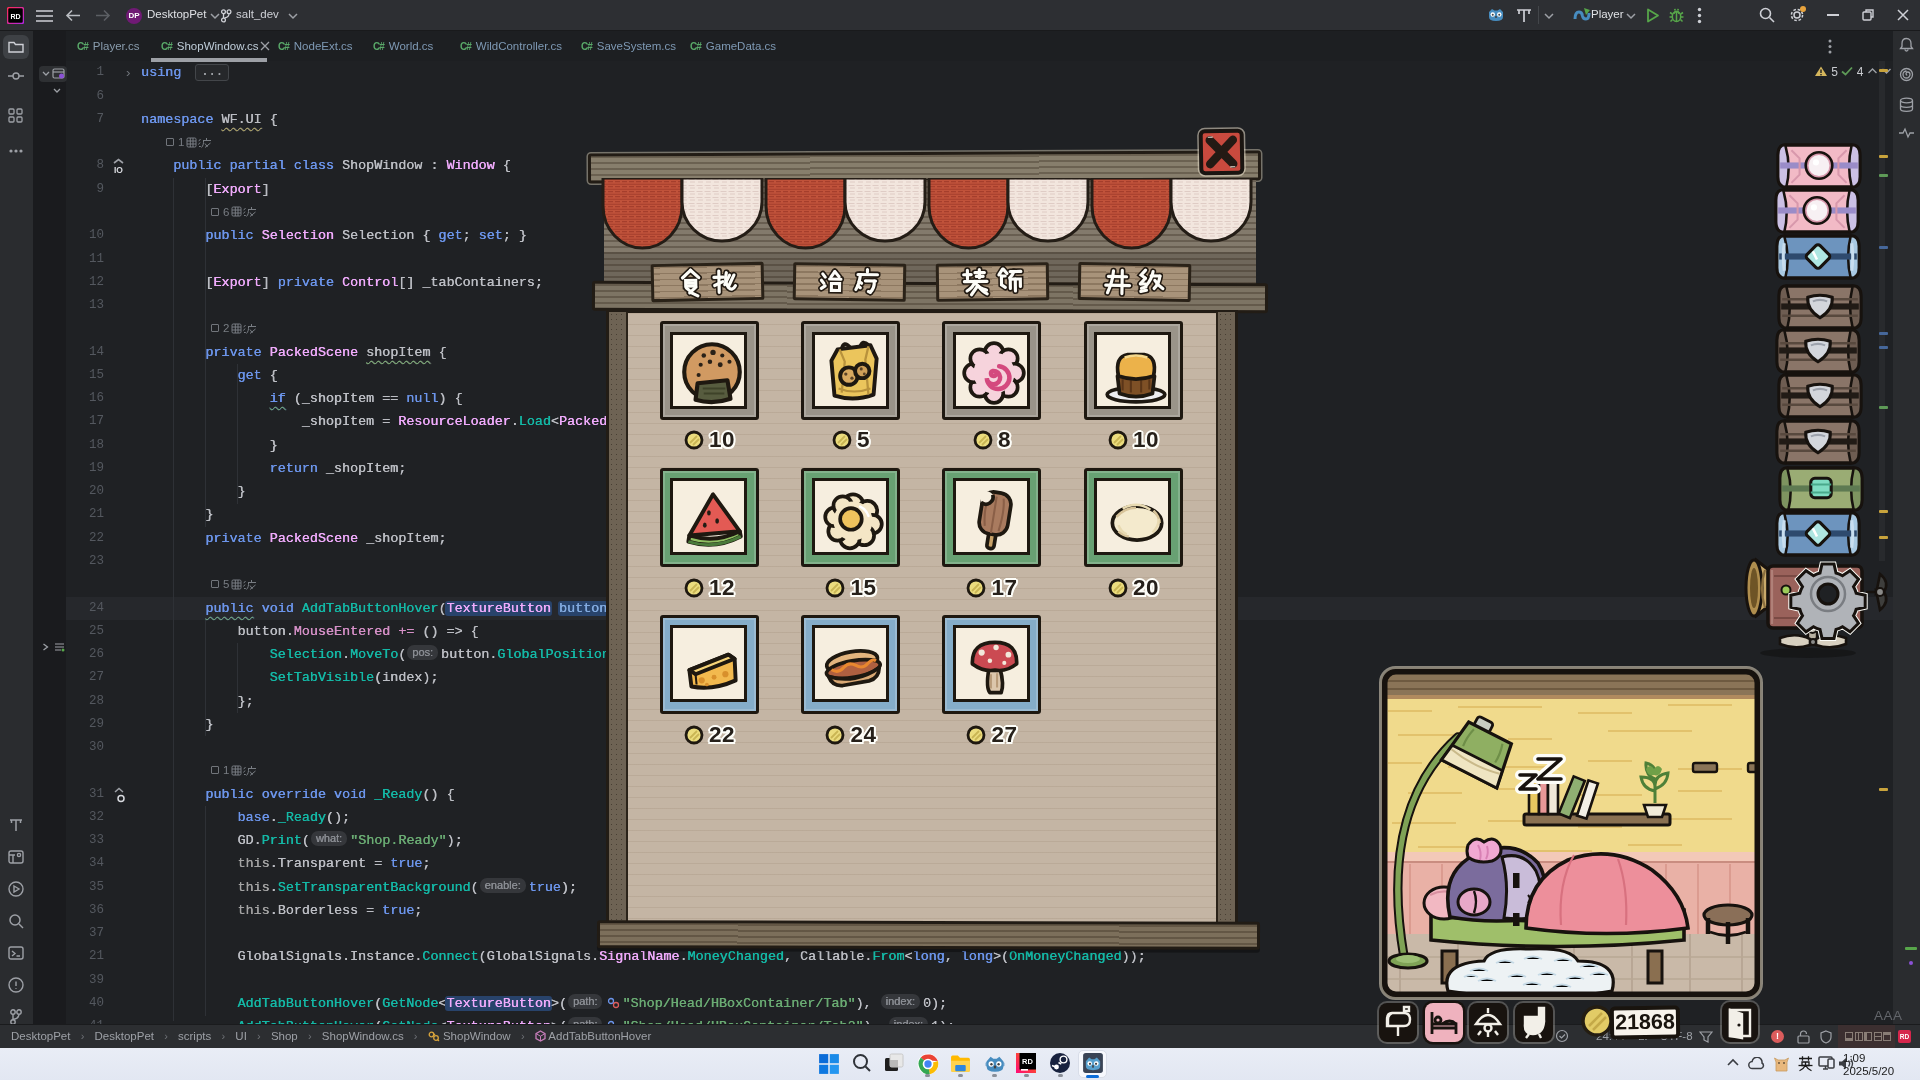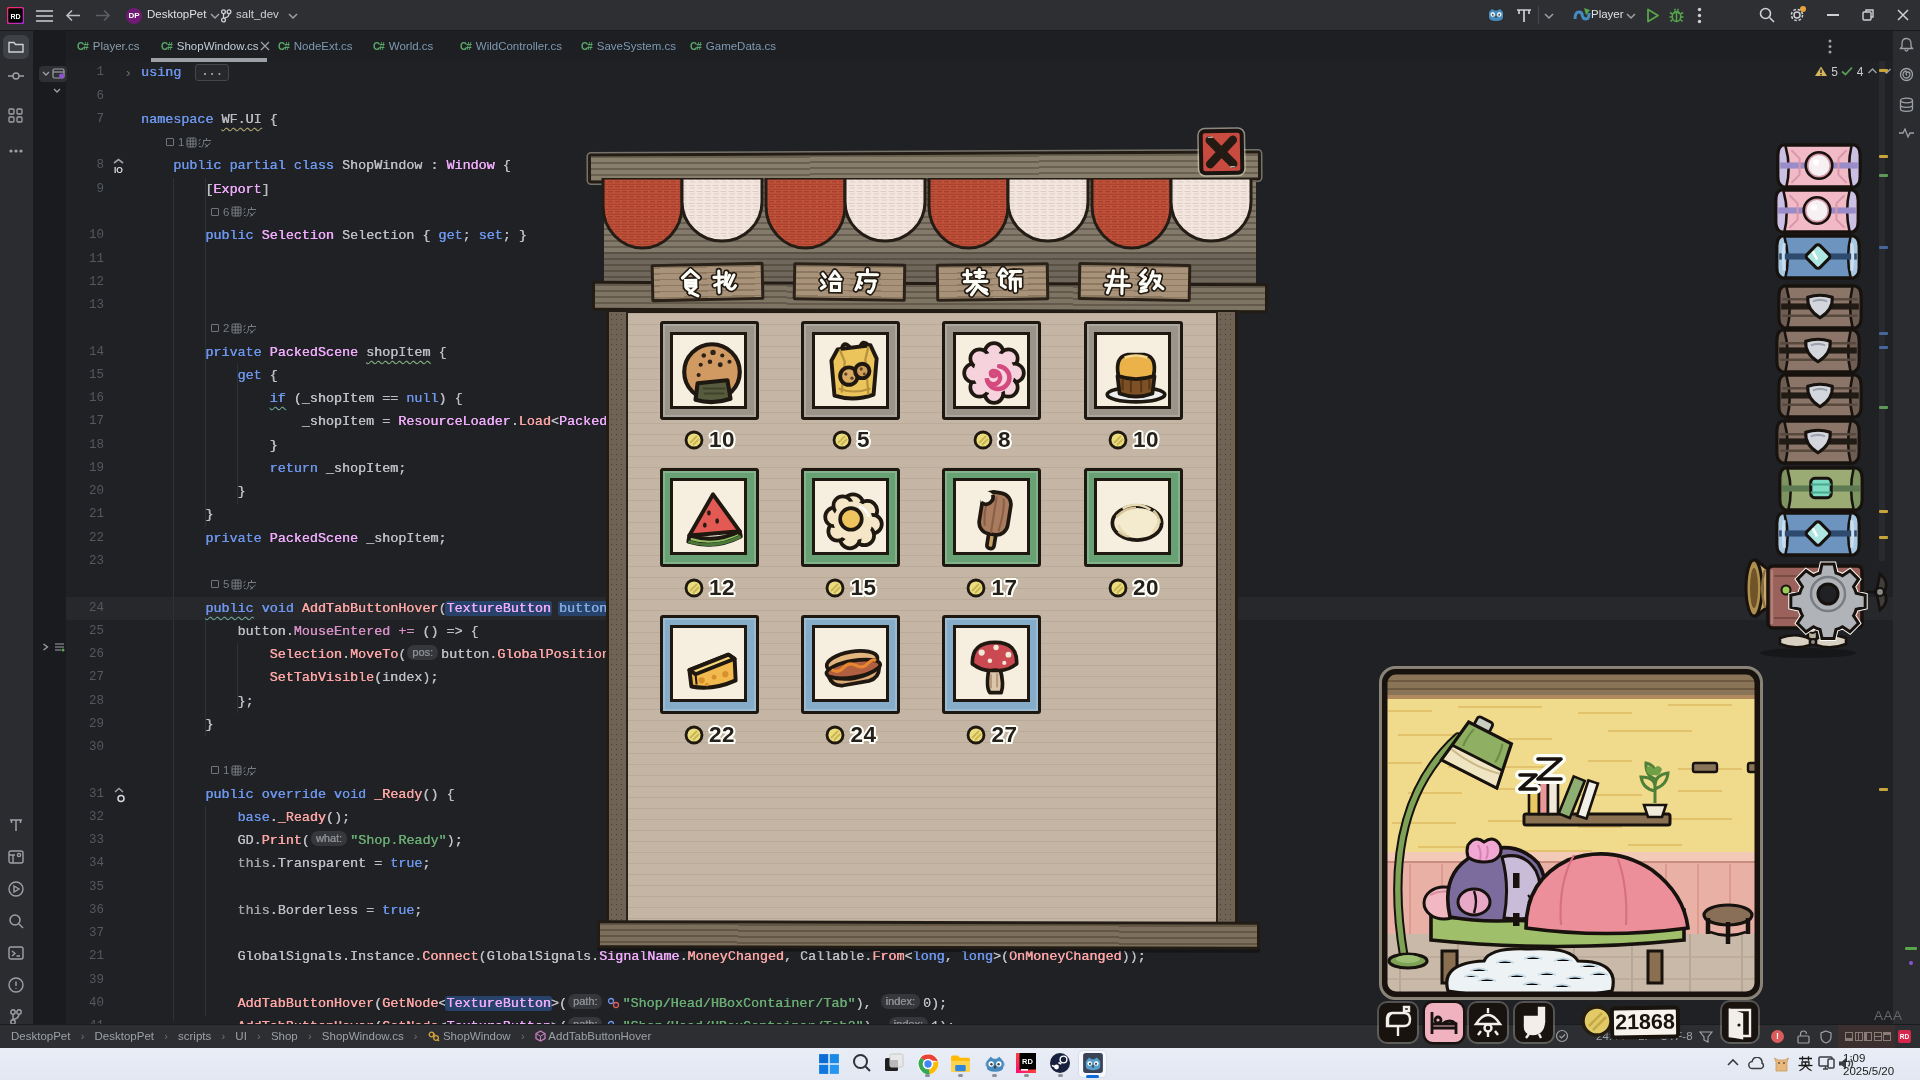--- a/index.html
+++ b/index.html
@@ -13,21 +13,21 @@
 #narrow{position:absolute;left:33px;top:31px;width:33px;height:993px;background:#1A1B1E}
 #editor{position:absolute;left:66px;top:61px;width:1827px;height:963px;background:#1F2124;overflow:hidden}
 #rightstripe{position:absolute;left:1893px;top:31px;width:27px;height:993px;background:#2A2C2F}
 #statusbar{position:absolute;left:0;top:1024px;width:1920px;height:24px;background:#2C2E31;border-top:1px solid #1A1B1D}
 #taskbar{position:absolute;left:0;top:1048px;width:1920px;height:32px;background:linear-gradient(180deg,#E9EDF6,#E2E7F2)}
 
 .r{position:relative;height:23.27px;white-space:pre;font-family:"Liberation Mono",monospace;font-size:13.4px;line-height:23.27px;color:#BCBEC4}
 .cd{text-shadow:0.35px 0 0 currentColor}
 .no{position:absolute;left:0;top:0;width:38px;text-align:right;color:#54585F;font-size:12.5px}
 .cd{position:absolute;left:75px;top:0}
-.k{color:#6C95EB}.t{color:#f0abfc}.m{color:#fca5a5}.s{color:#6AAB73}.dim{color:#a3a3a3}.ev{color:#D48FC6}
+.k{color:#6C95EB}.t{color:#f0abfc}.m{color:#14b8a6}.s{color:#6AAB73}.dim{color:#a3a3a3}.ev{color:#D48FC6}
 .ann{position:absolute;top:0;color:#787D83;font-family:"Liberation Sans",sans-serif;font-size:11.5px;line-height:23.27px}
 .ubox{display:inline-block;width:8px;height:8px;border:1px solid #71757B;border-radius:1px;margin-right:4px;position:relative;top:0px}
 .hint{display:inline-block;background:#35373B;color:#8A8D93;border-radius:7px;font-size:11px;font-family:"Liberation Sans",sans-serif;padding:0 5px;line-height:15px;vertical-align:2px;margin:0 3px 0 1px}
 .sqg{text-decoration:underline;text-decoration-style:wavy;text-decoration-color:#6FA865;text-decoration-thickness:1px;text-underline-offset:4px}
 .sqy{text-decoration:underline;text-decoration-style:wavy;text-decoration-color:#A89C54;text-decoration-thickness:1px;text-underline-offset:4px}
 .selbox{background:#28436B;border-radius:3px;padding:0 1px;margin:0 -1px}
 .fold{display:inline-block;border:1px solid #43464A;background:#26282B;color:#9DA0A6;border-radius:3px;padding:0 5px;margin-left:6px;font-size:12px;line-height:15px;vertical-align:1px}
 .curline{position:absolute;left:0;top:535.6px;width:1827px;height:23.27px;background:#26282C}
 .iguide{position:absolute;width:1px;background:#2E3136}
 
@@ -69,21 +69,21 @@
             </svg></span></div>
 <div class="r"><span class="no">9</span><span class="cd">        [<span class="t">Export</span>]</span></div>
 <div class="r"><span class="ann" style="left:145px"><span class="ubox"></span>6<svg width="26" height="13" style="vertical-align:-2.5px;margin-left:2px">
               <g stroke="#787D83" stroke-width="1" fill="none">
                 <rect x="1" y="2" width="9" height="9" rx="1.2"></rect>
                 <path d="M1 5h9M1 8h9M4.3 2v9M7 2v9M14.5 3l-1.8 2.2M14 6.5l-1.5 2M13 10.5h1.8M17 4.5h8M20.5 2v2.5M17.5 4.5c.3 3-.5 5.5-2 7M19 7.5l2.5 3.5M24.5 7l-5.5 4.5"></path>
               </g>
             </svg></span></div>
 <div class="r"><span class="no">10</span><span class="cd">        <span class="k">public</span> <span class="t">Selection</span> Selection { <span class="k">get</span>; <span class="k">set</span>; }</span></div>
 <div class="r"><span class="no">11</span></div>
-<div class="r"><span class="no">12</span></div>
+<div class="r"><span class="no">12</span><span class="cd">        [<span class="t">Export</span>] <span class="k">private</span> <span class="t">Control</span>[] _tabContainers;</span></div>
 <div class="r"><span class="no">13</span></div>
 <div class="r"><span class="ann" style="left:145px"><span class="ubox"></span>2<svg width="26" height="13" style="vertical-align:-2.5px;margin-left:2px">
               <g stroke="#787D83" stroke-width="1" fill="none">
                 <rect x="1" y="2" width="9" height="9" rx="1.2"></rect>
                 <path d="M1 5h9M1 8h9M4.3 2v9M7 2v9M14.5 3l-1.8 2.2M14 6.5l-1.5 2M13 10.5h1.8M17 4.5h8M20.5 2v2.5M17.5 4.5c.3 3-.5 5.5-2 7M19 7.5l2.5 3.5M24.5 7l-5.5 4.5"></path>
               </g>
             </svg></span></div>
 <div class="r"><span class="no">14</span><span class="cd">        <span class="k">private</span> <span class="t">PackedScene</span> <span class="sqg">shopItem</span> {</span></div>
 <div class="r"><span class="no">15</span><span class="cd">            <span class="k">get</span> {</span></div>
 <div class="r"><span class="no">16</span><span class="cd">                <span class="k sqg">if</span> (_shopItem == <span class="k">null</span>) {</span></div>
@@ -113,21 +113,21 @@
                 <path d="M1 5h9M1 8h9M4.3 2v9M7 2v9M14.5 3l-1.8 2.2M14 6.5l-1.5 2M13 10.5h1.8M17 4.5h8M20.5 2v2.5M17.5 4.5c.3 3-.5 5.5-2 7M19 7.5l2.5 3.5M24.5 7l-5.5 4.5"></path>
               </g>
             </svg></span></div>
 <div class="r"><span class="no">31</span><span class="cd">        <span class="k">public override void</span> <span class="m">_Ready</span>() {</span><span class="abs" style="left:46px;top:3px"><svg width="14" height="17">
               <path d="M3 6l4-3.5L11 6" stroke="#9DA0A6" stroke-width="1.5" fill="none"></path>
               <circle cx="9" cy="12.5" r="3" stroke="#D8DADF" stroke-width="1.5" fill="none"></circle>
             </svg></span></div>
 <div class="r"><span class="no">32</span><span class="cd">            <span class="k">base</span>.<span class="m">_Ready</span>();</span></div>
 <div class="r"><span class="no">33</span><span class="cd">            GD.<span class="m">Print</span>(<span class="hint">what:</span><span class="s">"Shop.Ready"</span>);</span></div>
 <div class="r"><span class="no">34</span><span class="cd">            <span class="dim">this</span>.Transparent = <span class="k">true</span>;</span></div>
-<div class="r"><span class="no">35</span></div>
+<div class="r"><span class="no">35</span><span class="cd">            <span class="dim">this</span>.<span class="m">SetTransparentBackground</span>(<span class="hint">enable:</span><span class="k">true</span>);</span></div>
 <div class="r"><span class="no">36</span><span class="cd">            <span class="dim">this</span>.Borderless = <span class="k">true</span>;</span></div>
 <div class="r"><span class="no">37</span></div>
 <div class="r"><span class="no">21</span><span class="cd">            GlobalSignals.Instance.<span class="m">Connect</span>(GlobalSignals.<span class="t">SignalName</span>.<span class="m">MoneyChanged</span>, Callable.<span class="m">From</span>&lt;<span class="k">long</span>, <span class="k">long</span>&gt;(<span class="m">OnMoneyChanged</span>));</span></div>
 <div class="r"><span class="no">39</span></div>
 <div class="r"><span class="no">40</span><span class="cd">            <span class="m">AddTabButtonHover</span>(<span class="m">GetNode</span>&lt;<span class="selbox"><span class="t">TextureButton</span></span>&gt;(<span class="hint">path:</span><svg width="13" height="12" style="vertical-align:-2px;margin:0 2px">
               <circle cx="4" cy="4" r="2.5" fill="none" stroke="#6C95EB" stroke-width="1.3"></circle>
               <circle cx="9" cy="8" r="2.5" fill="none" stroke="#DB5C5C" stroke-width="1.3"></circle>
             </svg><span class="s">"Shop/Head/HBoxContainer/Tab"</span>), <span class="hint">index:</span>0);</span></div>
 <div class="r"><span class="no">41</span><span class="cd">            <span class="m">AddTabButtonHover</span>(<span class="m">GetNode</span>&lt;<span class="t">TextureButton</span>&gt;(<span class="hint">path:</span><svg width="13" height="12" style="vertical-align:-2px;margin:0 2px">
               <circle cx="4" cy="4" r="2.5" fill="none" stroke="#6C95EB" stroke-width="1.3"></circle>

